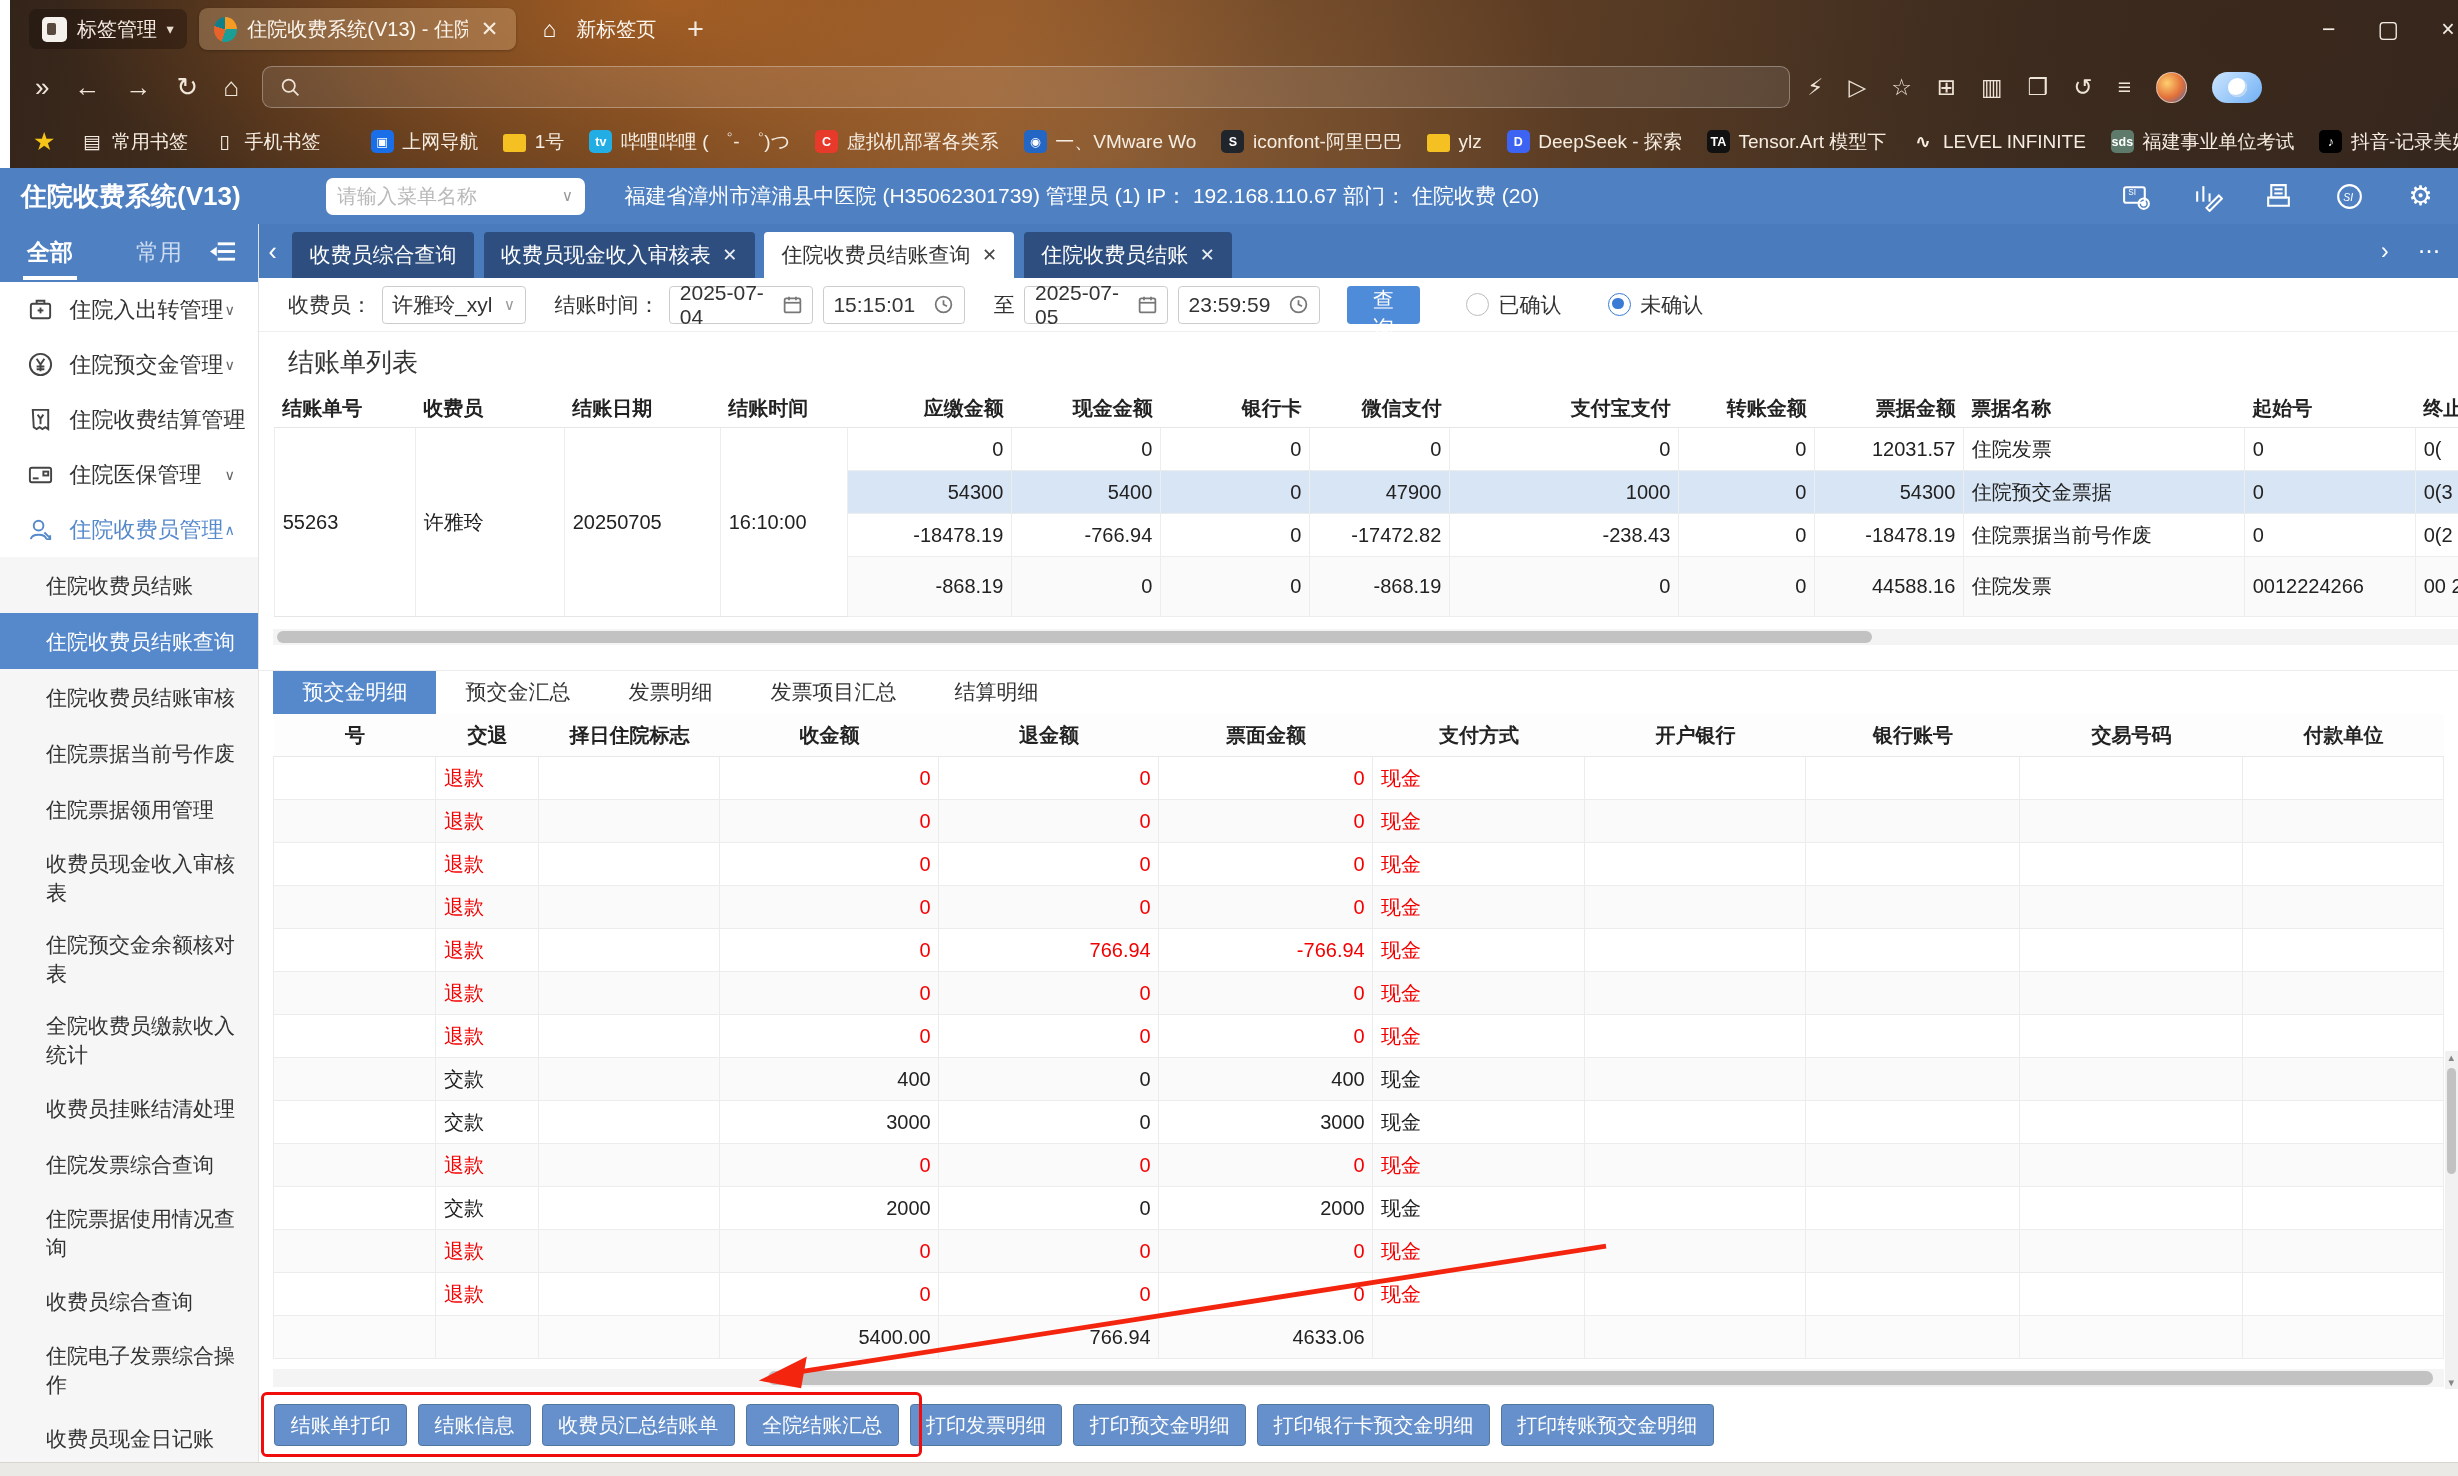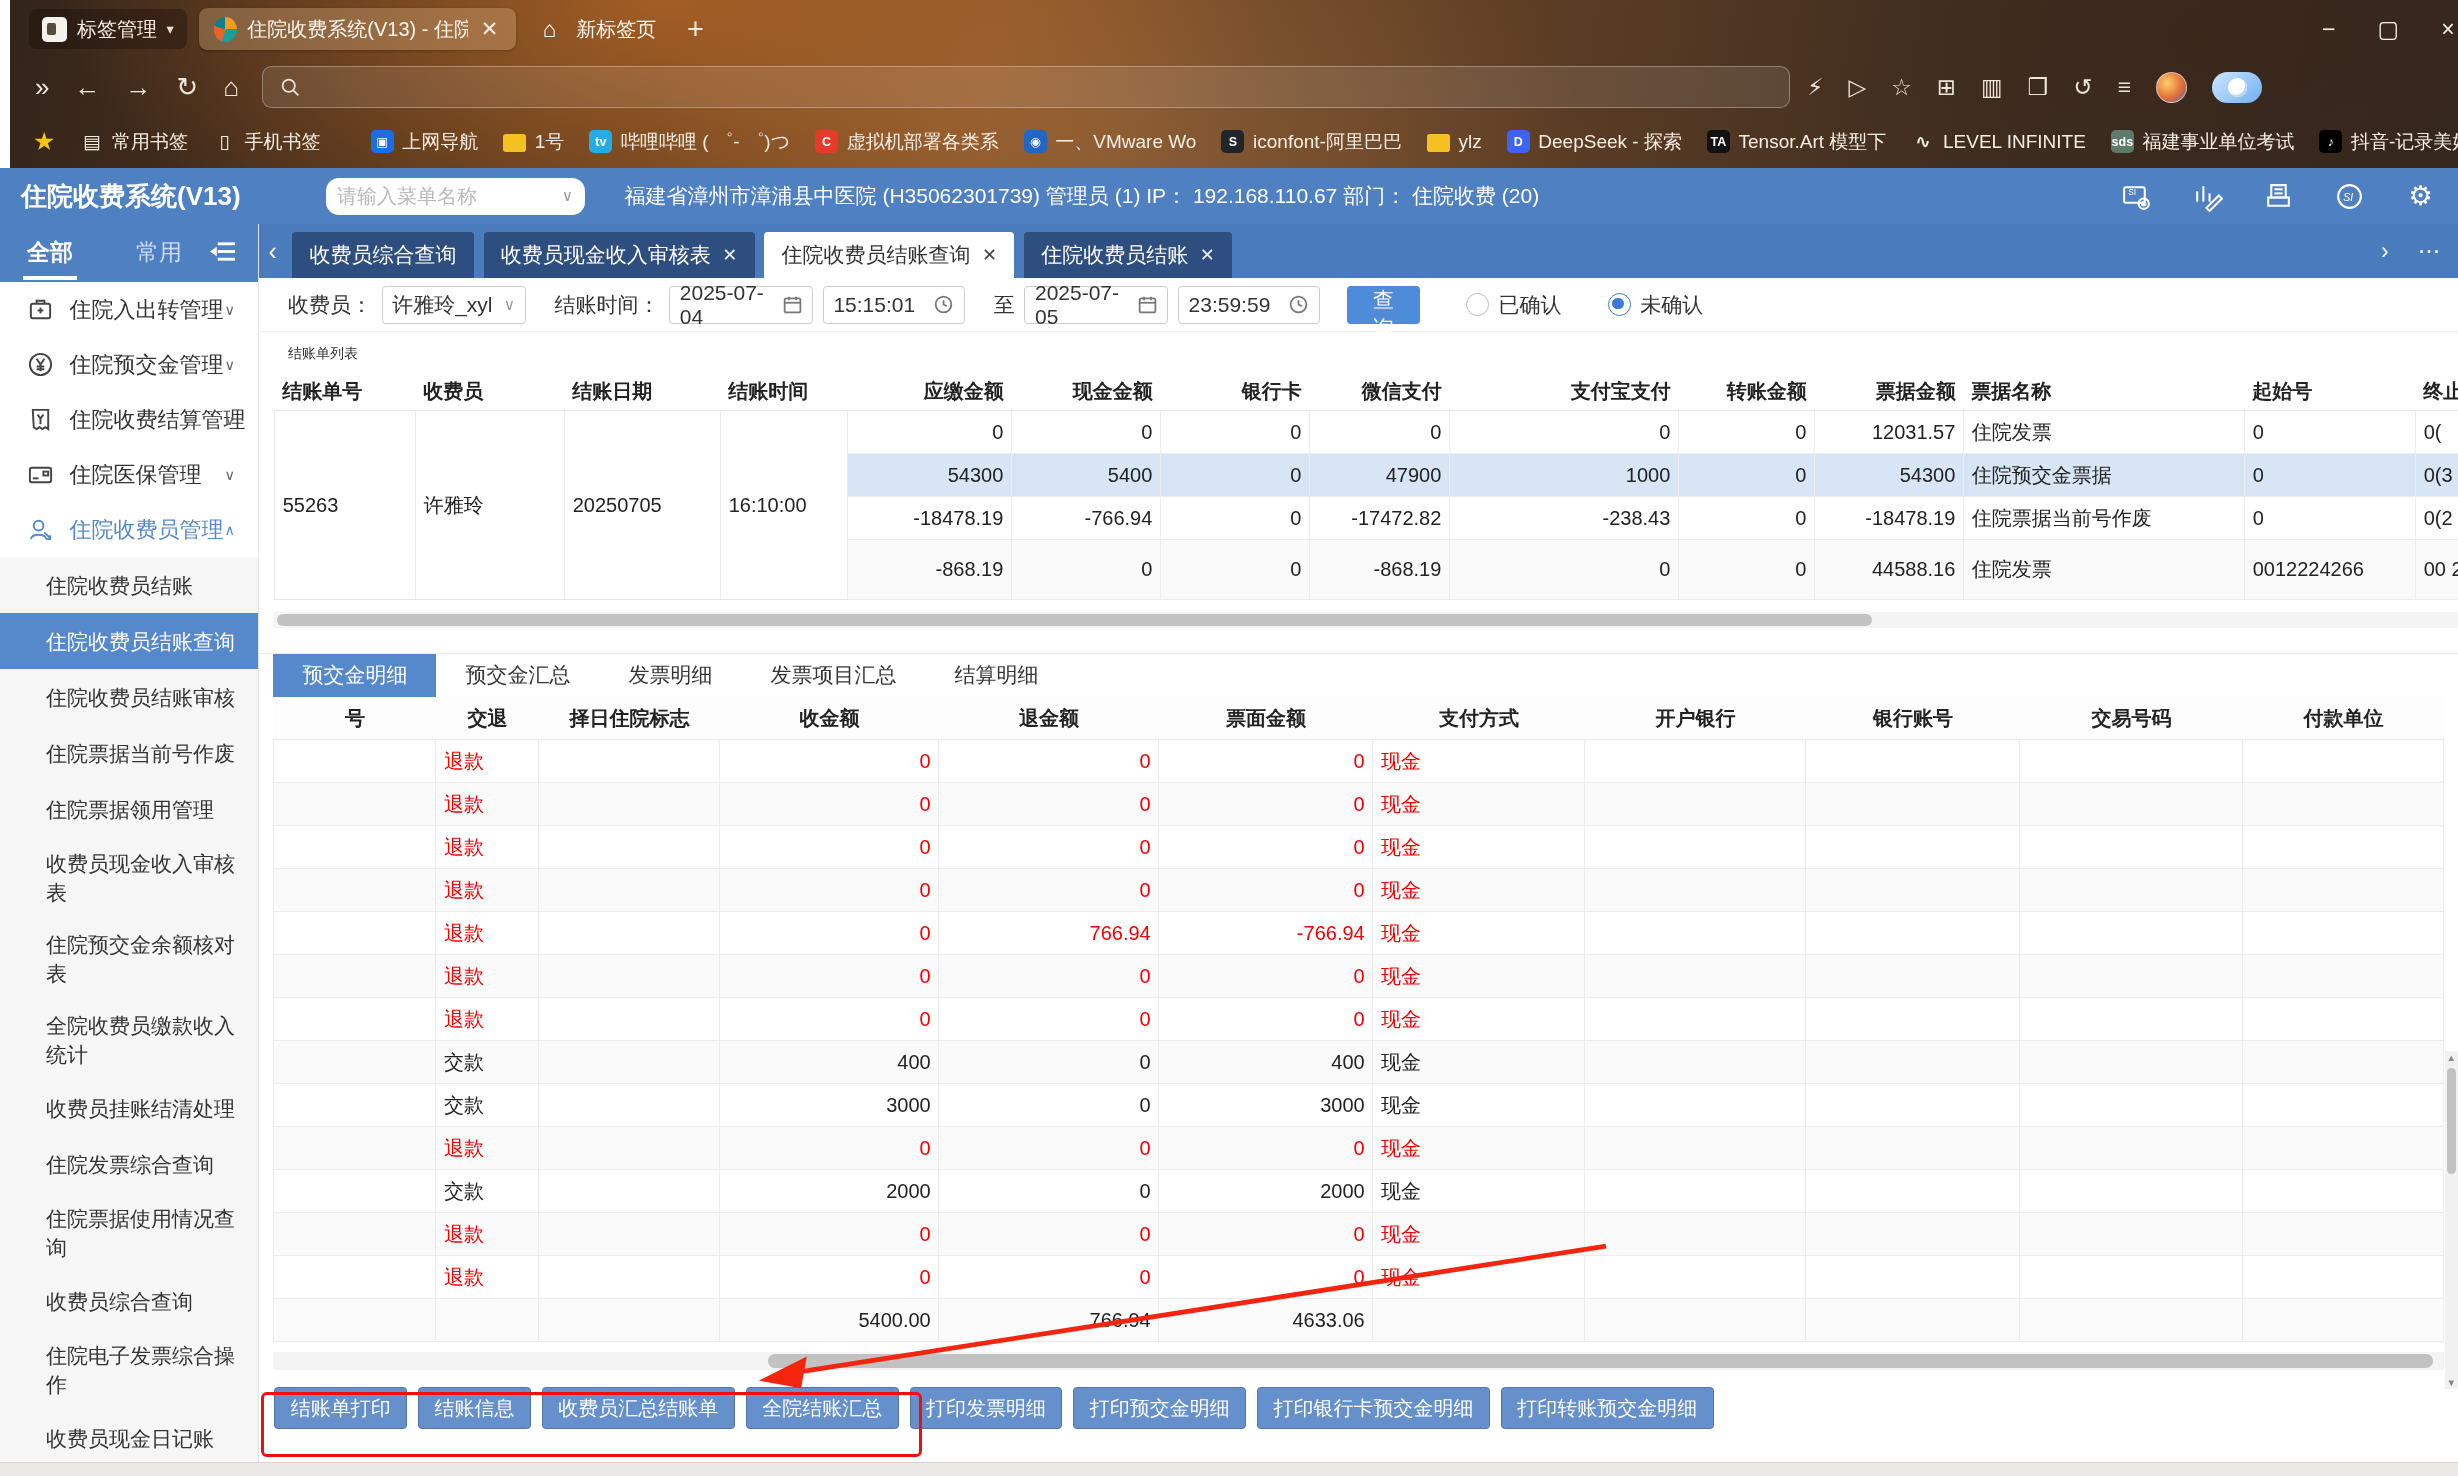--- a/index.html
+++ b/index.html
@@ -50,21 +50,21 @@
   .bm-item { display:flex; align-items:center; gap:8.6px; margin-left:25px; white-space:nowrap; }
   .bm-ico { width:23px; height:23px; border-radius:4.8px; display:flex; align-items:center; justify-content:center;
     font-size:12.5px; font-weight:bold; color:#fff; flex:0 0 auto; }
   .bm-sep { width:1px; height:25px; background:rgba(255,255,255,.35); margin-left:25px; }
   .bm-star { color:#f5c518; font-size:25px; margin-left:23px; }
 
   
   #app-header { position:absolute; left:0; top:168px; width:2458px; height:56px; background:#4f81c2;
     display:flex; align-items:center; color:#fff; }
   #app-title { font-size:26px; font-weight:bold; margin-left:21px; }
-  #menu-search { margin-left:85px; width:259px; height:37px; background:#fff; border-radius:13px;
+  #menu-search { margin-left:85px; width:259px; height:37px; background:#fff; border-radius:7px;
     display:flex; align-items:center; justify-content:space-between; padding:0 11.5px; }
   #menu-search .ph { color:#b9b9b9; font-size:20px; }
   #menu-search .dd { color:#999; font-size:15.4px; }
   #org-info { margin-left:40px; font-size:21px; }
   #header-icons { position:absolute; right:21px; top:0; height:56px; display:flex; align-items:center; gap:38px; }
   .hicon { width:33px; height:33px; display:flex; align-items:center; justify-content:center; color:#fff; font-size:27px; }
   .hicon svg { width:31px; height:31px; stroke:#fff; fill:none; stroke-width:2; }
 
   
   #sidebar { position:absolute; left:0; top:224px; width:259px; height:1253px; background:#fff; border-right:1px solid #e3e3e3; }
@@ -107,21 +107,21 @@
   .f-box .ic svg{ width:21px; height:21px; stroke:#777; fill:none; stroke-width:2; }
   #f-cashier { width:144px; }
   .f-date { width:144px; } .f-time { width:142px; }
   #query-btn { margin-left:27px; width:73px; height:38px; background:#4e8bd8; color:#fff; border:none;
     border-radius:3.8px; font-size:21px; letter-spacing:7.7px; padding-left:7.7px; }
   .radio { display:flex; align-items:center; gap:9.6px; margin-left:46px; }
   .rdot { width:23px; height:23px; border-radius:50%; border:1.9px solid #bbb; background:#fff; }
   .radio.sel .rdot { border-color:#3a7bd5; position:relative; }
   .radio.sel .rdot::after { content:""; position:absolute; left:3.8px; top:3.8px; width:11.5px; height:11.5px; border-radius:50%; background:#3a7bd5; }
 
-  #list-title { margin:13.4px 0 9.6px 29px; font-size:14px; color:#333; }
+  #list-title { margin:13.4px 0 9.6px 29px; font-size:26px; color:#333; }
 
   #settle-wrap { position:relative; margin-left:15px; width:2185px; height:231px; overflow:hidden; }
   table { border-collapse:collapse; table-layout:fixed; }
   #settle-table { width:2256px; font-size:20px; color:#222; }
   #settle-table th { font-weight:bold; height:38px; padding:0 7.7px; border-bottom:1px solid #e6e6e6; white-space:nowrap; overflow:hidden; }
   #settle-table td { padding:0 7.7px; border:1px solid #ededed; white-space:nowrap; overflow:hidden; }
   #settle-table .num { text-align:right; }
   #settle-table tr.hl td { background:#d8e5f4; }
   #settle-table tr.last td { background:#fafafa; }
   #settle-table td.merged { background:#fff !important; border-bottom:1px solid #e6e6e6; }

